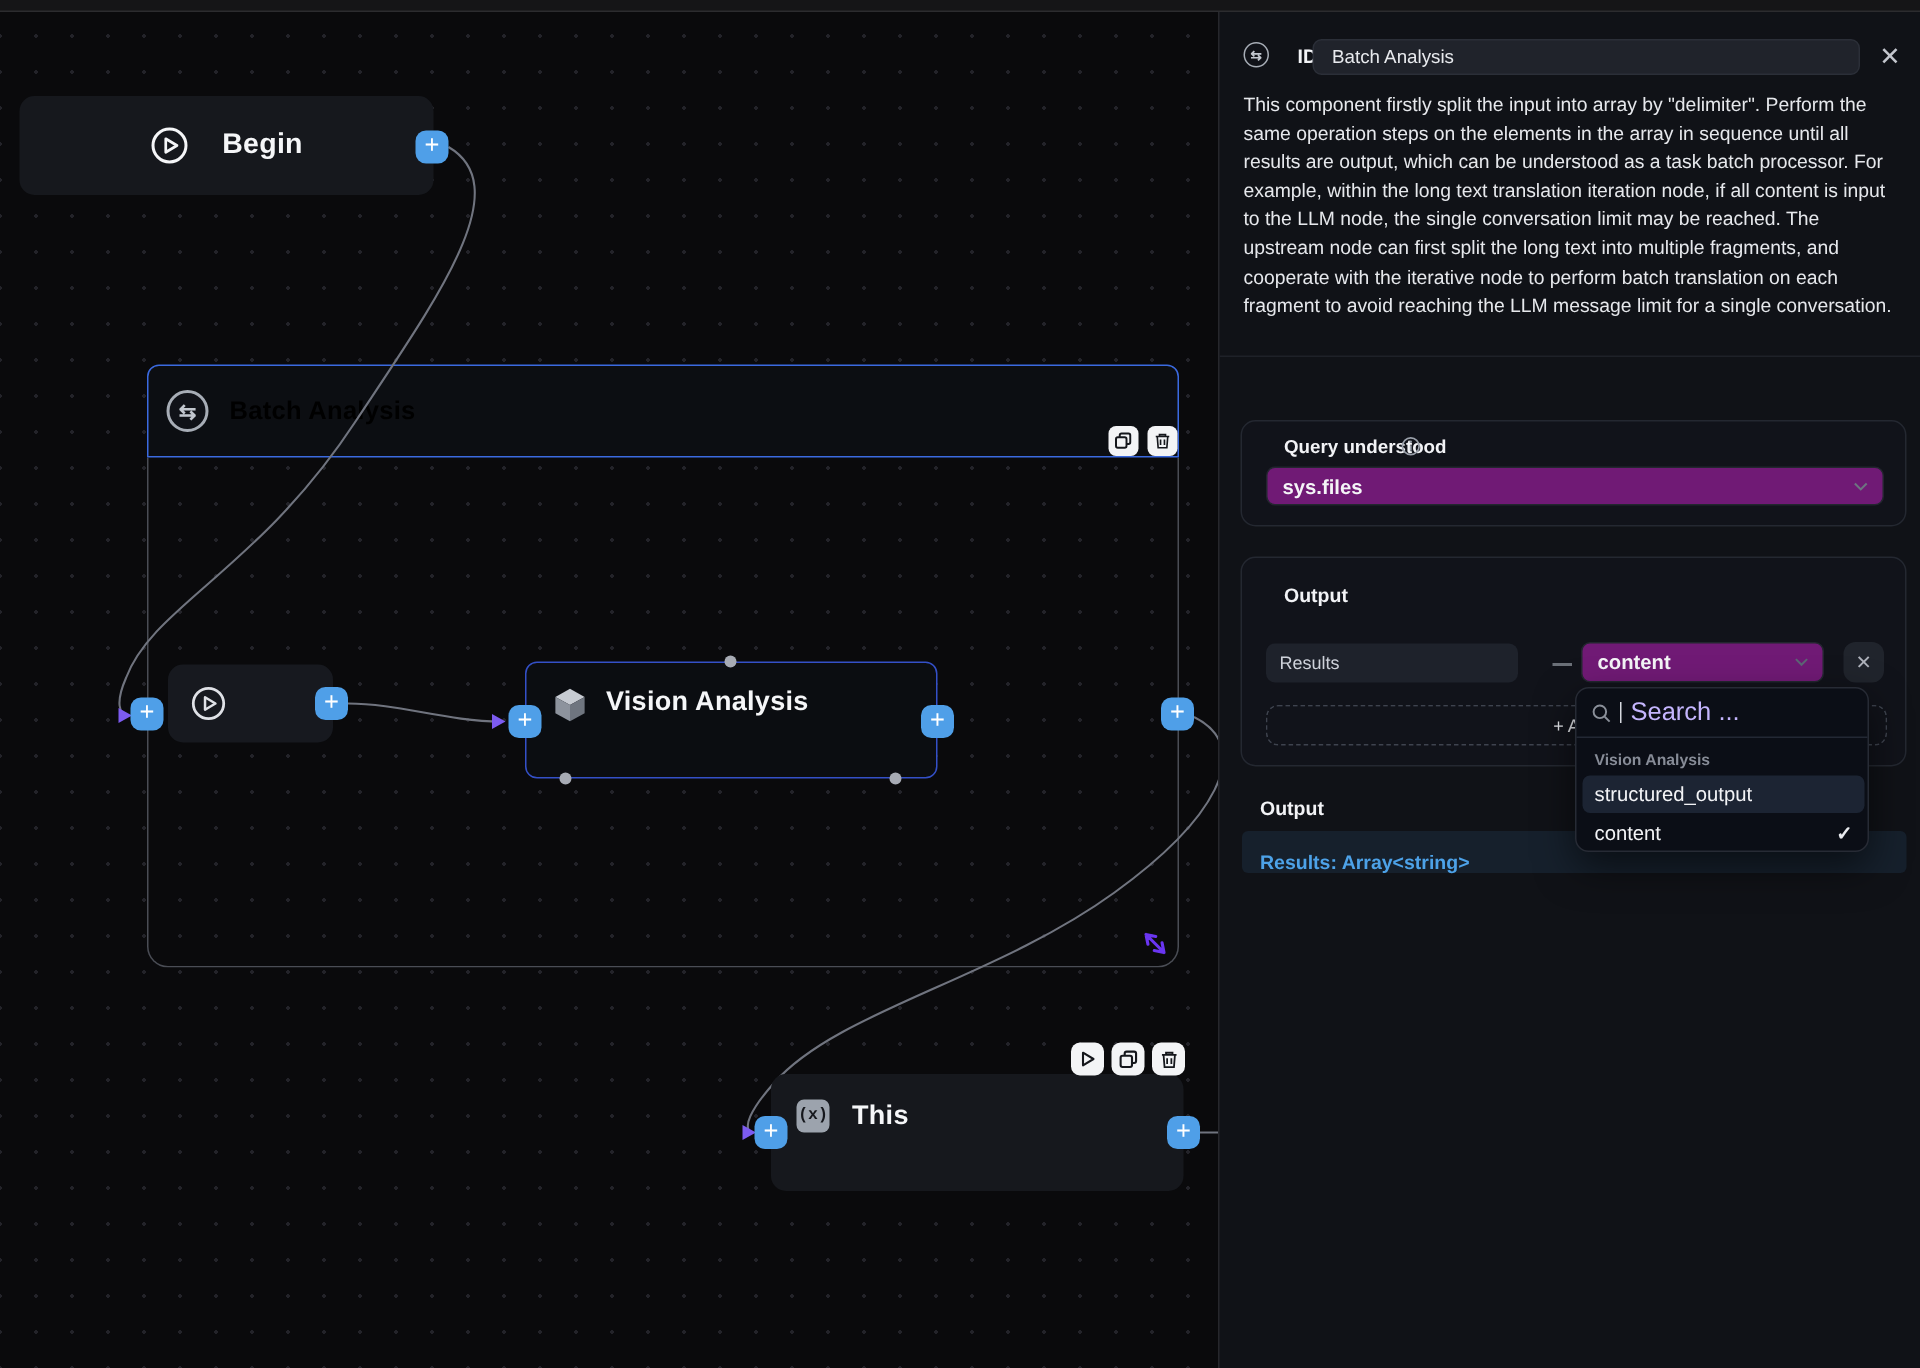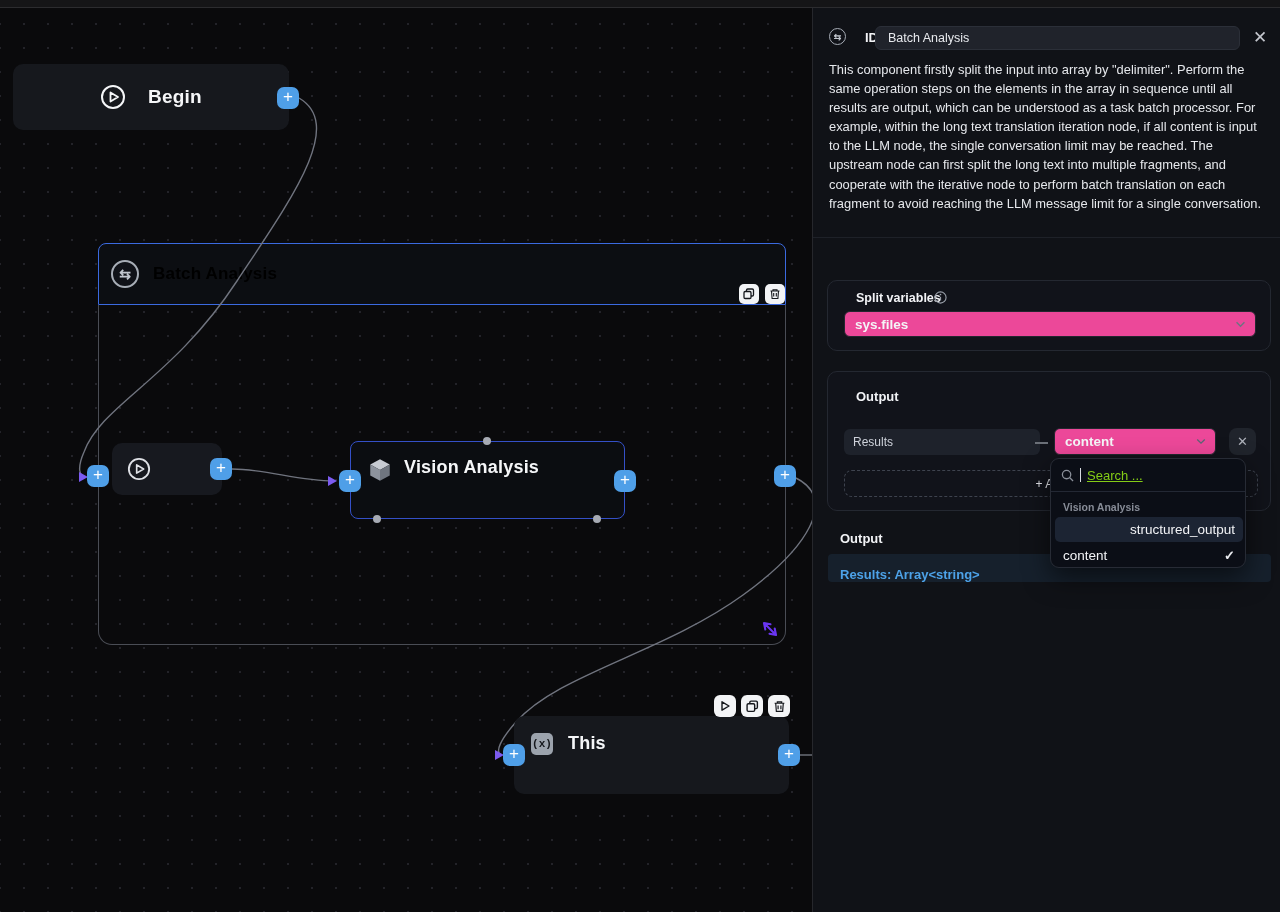--- a/index.html
+++ b/index.html
@@ -69,49 +69,49 @@
   #panel-close { left:437px; top:27px; width:20px; height:20px; color:#c3c6cd; font-size:17px;
                  display:flex; align-items:center; justify-content:center; }
 
   #description { left:16px; top:60px; width:438px; color:#e6e8ec; font-size:12.9px; line-height:19.1px; }
   #panel-divider { left:0; top:237px; width:467px; height:1px; background:#1e2128; }
 
   .card { background:#11131a; border:1px solid #242831; border-radius:10px; }
   #qv-card  { left:14px; top:280px; width:444px; height:71px; }
   #out-card { left:14px; top:371px; width:444px; height:140px; }
 
-  .select { background:#ec4899; border:1px solid #23262f; border-radius:6px; display:flex; align-items:center;
+  .select { background:#701a75; border:1px solid #23262f; border-radius:6px; display:flex; align-items:center;
             color:#f4f5f7; }
   .chev { margin-left:auto; margin-right:9px; color:#6d7380; display:flex; }
 
   #qv-select { left:16px; top:30px; width:412px; height:26px; font-size:13.5px; font-weight:bold; padding-left:10px; }
-  #results-input { left:16px; top:57px; width:196px; height:26px; background:#1e222b; border-radius:6px;
+  #results-input { left:16px; top:57px; width:168px; height:26px; background:#1e222b; border-radius:6px;
                    color:#ced2da; font-size:12px; display:flex; align-items:center; padding-left:9px; }
   #map-dash { left:207px; top:70px; width:13px; height:1.6px; background:#6b7078; }
   #content-select { left:226px; top:56px; width:162px; height:27px; font-size:13.5px; font-weight:bold; padding-left:10px; }
   #row-remove { left:401px; top:56px; width:27px; height:27px; background:#20242c; border-radius:8px;
                 color:#aeb2bb; font-size:13px; display:flex; align-items:center; justify-content:center; }
   #add-btn { left:16px; top:98px; width:414px; height:27px; border:1px dashed #3e434e; border-radius:8px;
              color:#e3e5ea; font-size:12px; display:flex; align-items:center; justify-content:center; }
 
   #out2-label { left:15px; top:531px; font-size:13px; }
   #result-row { left:15px; top:554px; width:443px; height:28px; background:#16202c; border-radius:4px;
                 display:flex; align-items:flex-end; padding-left:12px; color:#4da2e8; font-size:13px; font-weight:bold; }
 
   
   #dropdown { left:237px; top:458px; width:196px; height:110px; background:#0b0e16; border:1px solid #272b35;
               border-radius:9px; box-shadow:0 10px 26px rgba(0,0,0,.55); z-index:20; }
   #dd-search { left:0; top:0; width:100%; height:33px; border-bottom:1px solid #232834;
                display:flex; align-items:center; padding-left:10px; gap:6px; }
   #dd-caret { width:1px; height:14px; background:#d7dae0; }
-  #dd-search span.ph { color:#84cc16; font-size:13px;text-decoration:underline; }
+  #dd-search span.ph { color:#c4b5fd; font-size:17px; }
   #dd-group { left:12px; top:42px; font-size:10.5px; font-weight:bold; color:#878c97; }
   .dd-opt { left:4px; width:188px; height:25px; border-radius:5px; display:flex; align-items:center;
             padding:0 8px; color:#f2f3f6; font-size:13.5px; }
-  #dd-opt-0 { top:58px; background:#1c2433;justify-content:flex-end; }
+  #dd-opt-0 { top:58px; background:#1c2433; }
   #dd-opt-1 { top:84px; }
   .dd-check { margin-left:auto; color:#e9ebef; font-size:13px; font-weight:bold; }
 </style>
 </head>
 <body>
 
 <div id="canvas" class="abs">
 
   <div id="batch-header" class="abs">
     <div class="iter-icon">⇆</div>
@@ -211,21 +211,21 @@
 
   <div class="abs iter-icon" style="left:16px; top:28px; width:17px; height:17px; font-size:9px; border-width:1.5px;">⇆</div>
   <div class="abs p-label" style="left:40px; top:30px; font-size:13px;">ID:</div>
   <input id="id-input" class="abs" value="Batch Analysis" style="">
   <div id="panel-close" class="abs">✕</div>
 
   <div id="description" class="abs">This component firstly split the input into array by "delimiter". Perform the same operation steps on the elements in the array in sequence until all results are output, which can be understood as a task batch processor. For example, within the long text translation iteration node, if all content is input to the LLM node, the single conversation limit may be reached. The upstream node can first split the long text into multiple fragments, and cooperate with the iterative node to perform batch translation on each fragment to avoid reaching the LLM message limit for a single conversation.</div>
   <div id="panel-divider" class="abs"></div>
 
   <div id="qv-card" class="abs card">
-    <div class="abs p-label" style="left:16px; top:10px; font-size:12.5px;">Split variables</div>
+    <div class="abs p-label" style="left:16px; top:10px; font-size:12.5px;">Query understood</div>
     <svg class="abs" style="left:106px; top:10px;" width="13" height="13" viewBox="0 0 14 14">
       <circle cx="7" cy="7" r="6" fill="none" stroke="#9aa0aa" stroke-width="1.2"></circle>
       <path d="M7 6.2 v4" stroke="#9aa0aa" stroke-width="1.3"></path>
         <circle cx="7" cy="3.8" r=".9" fill="#9aa0aa"></circle>
     </svg>
     <div id="qv-select" class="abs select">
       <span>sys.files</span>
       <span class="chev">
         <svg width="11" height="7" viewBox="0 0 12 8">
             <path d="M1.5 1.5 L6 6 L10.5 1.5" fill="none" stroke="#6d7380" stroke-width="1.6"></path>

